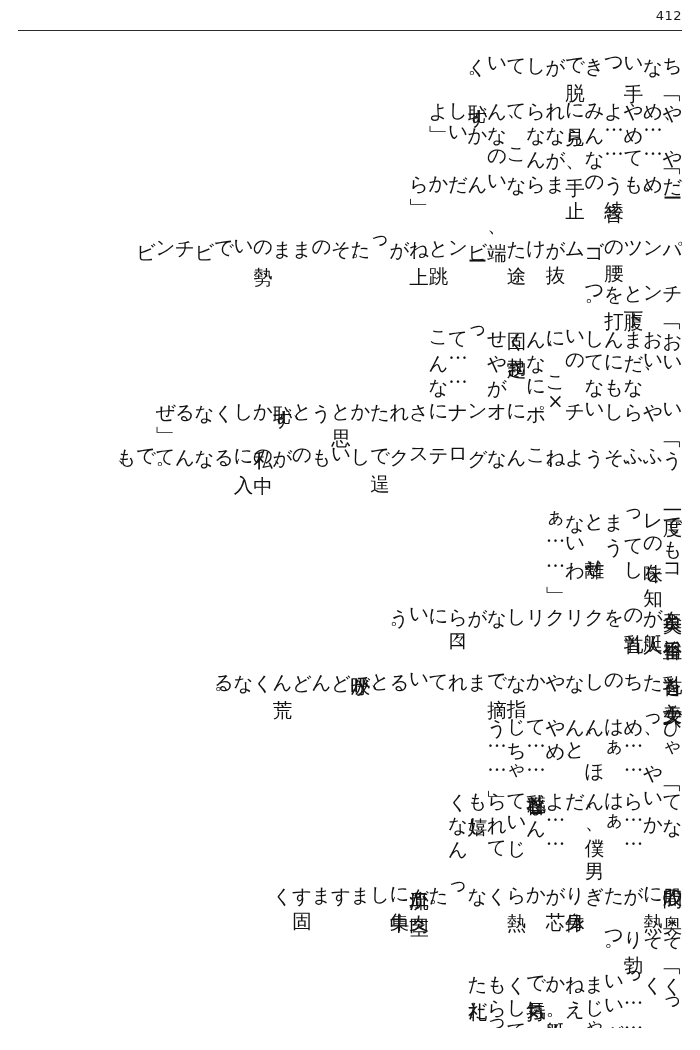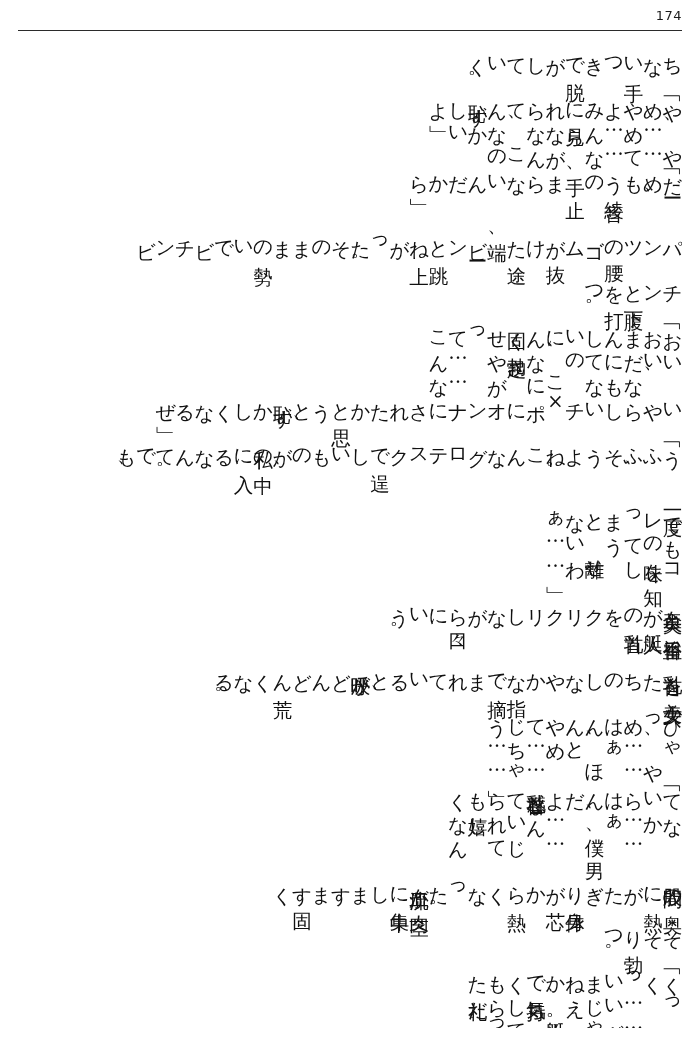--- a/index.html
+++ b/index.html
@@ -74,21 +74,21 @@
   }
   .line.indent {
     padding-top: 20px;
   }
 </style>
 </head>
 <body>
 
 <div class="page">
 
-  <div class="page-number">174</div>
+  <div class="page-number">412</div>
 
   <div class="rule"></div>
 
   <div class="text-body">
     <div class="line">ちない手つきで脱がしていく。</div>
     <div class="line">「や、やめ……やめてよ……みんなに見られながらなんて、こんなの恥ずかしいよ」</div>
     <div class="line">「だーめ、もう綾音の手、止まらないんだから」</div>
     <div class="line indent">パンツの腰ゴムが抜けた途端、ビーンと跳ね上がった。そのままの勢いでビチンビ</div>
     <div class="line">チンと下腹を打つ。</div>
     <div class="line">「おいおい、まだなんにもしてないのに、こんなに固く勃起させやがって……こんな</div>

